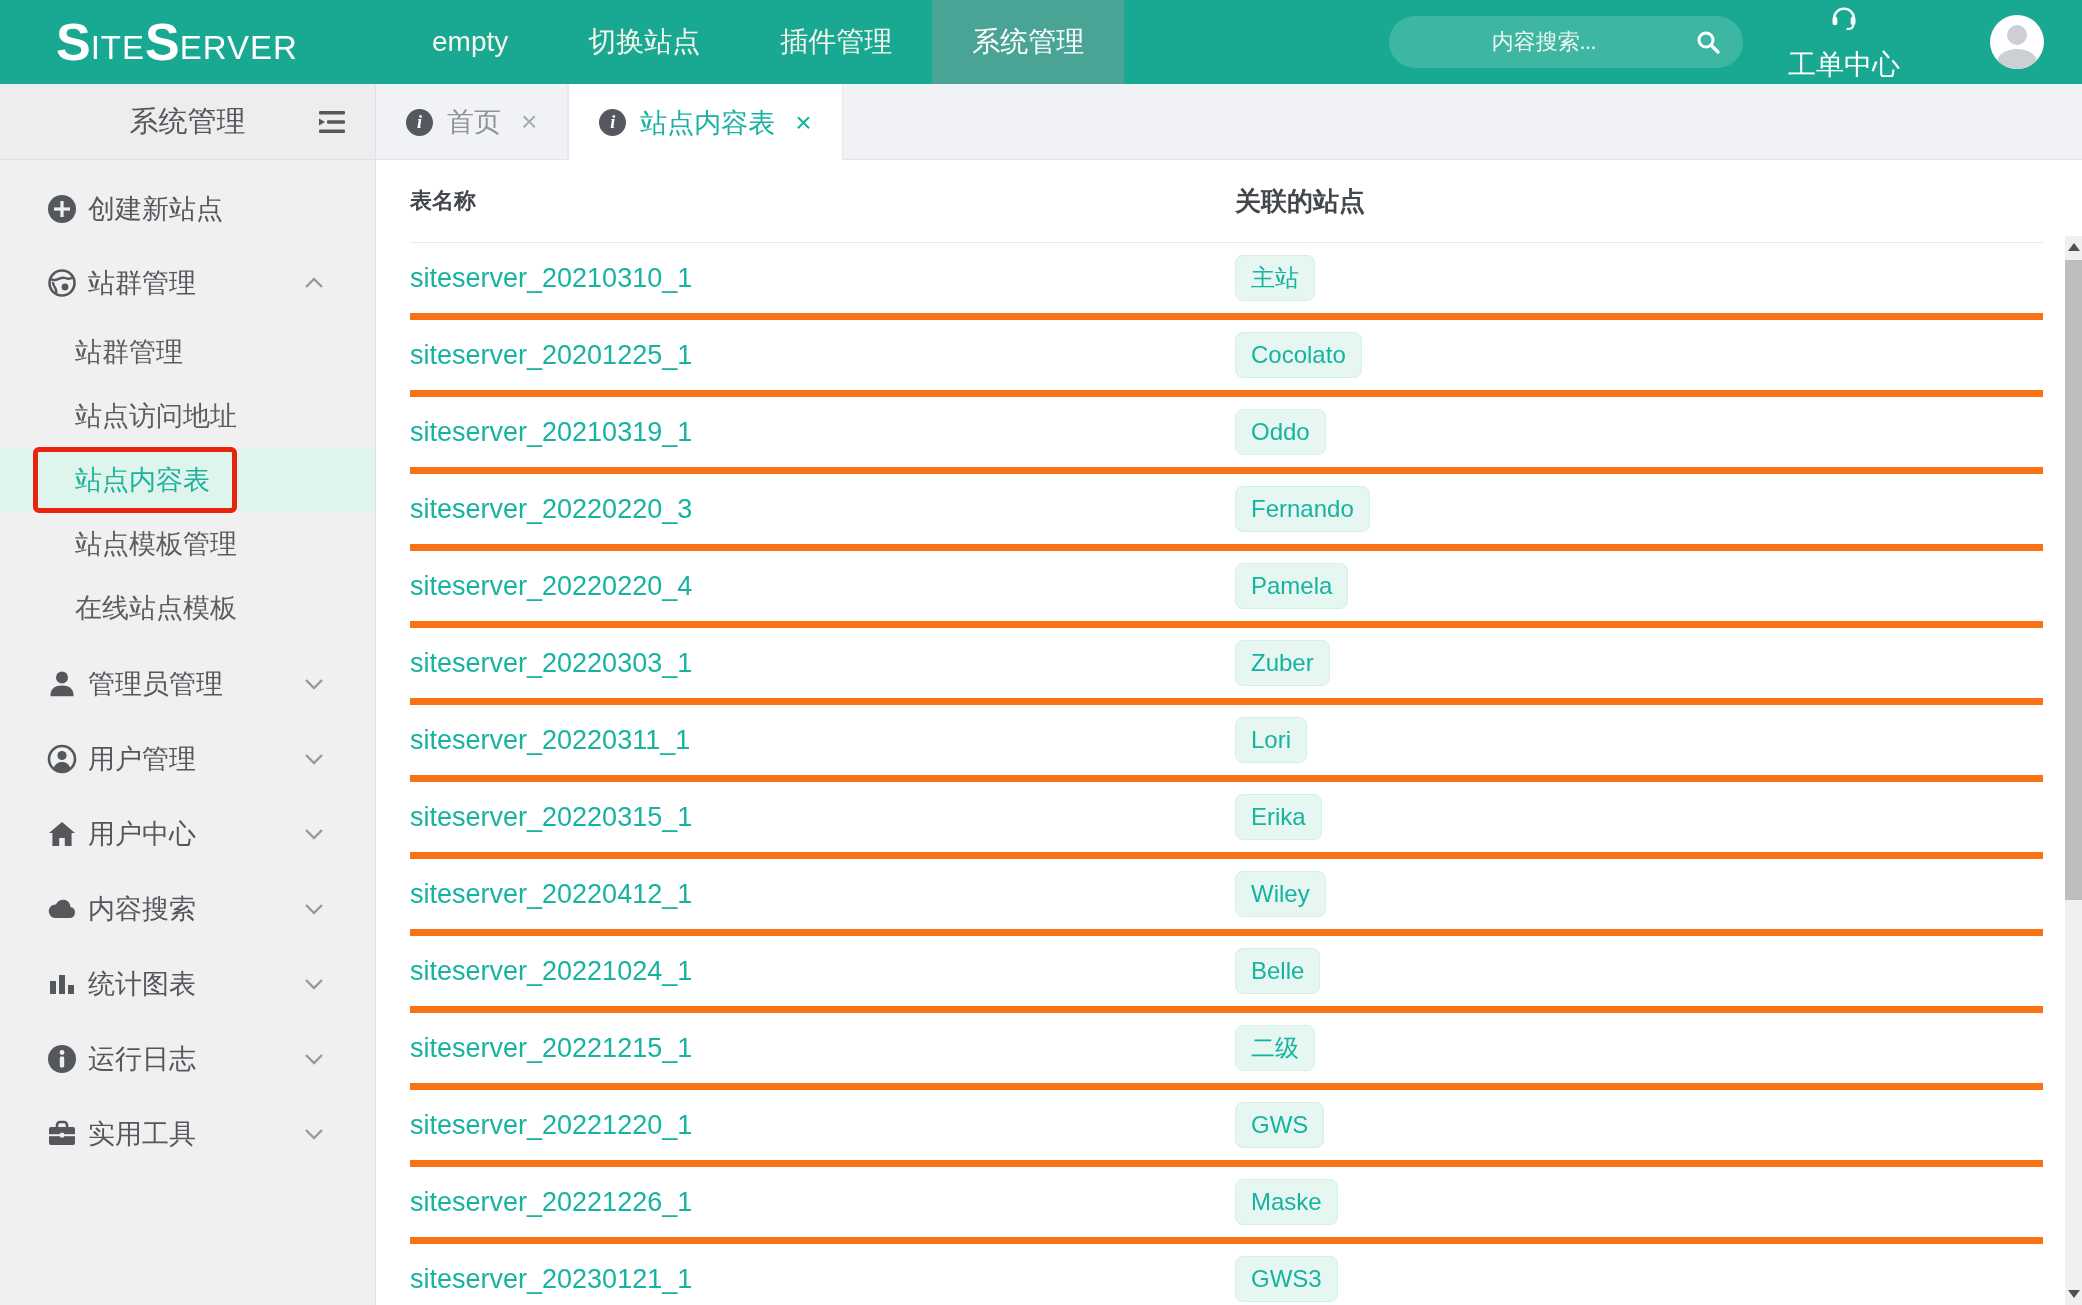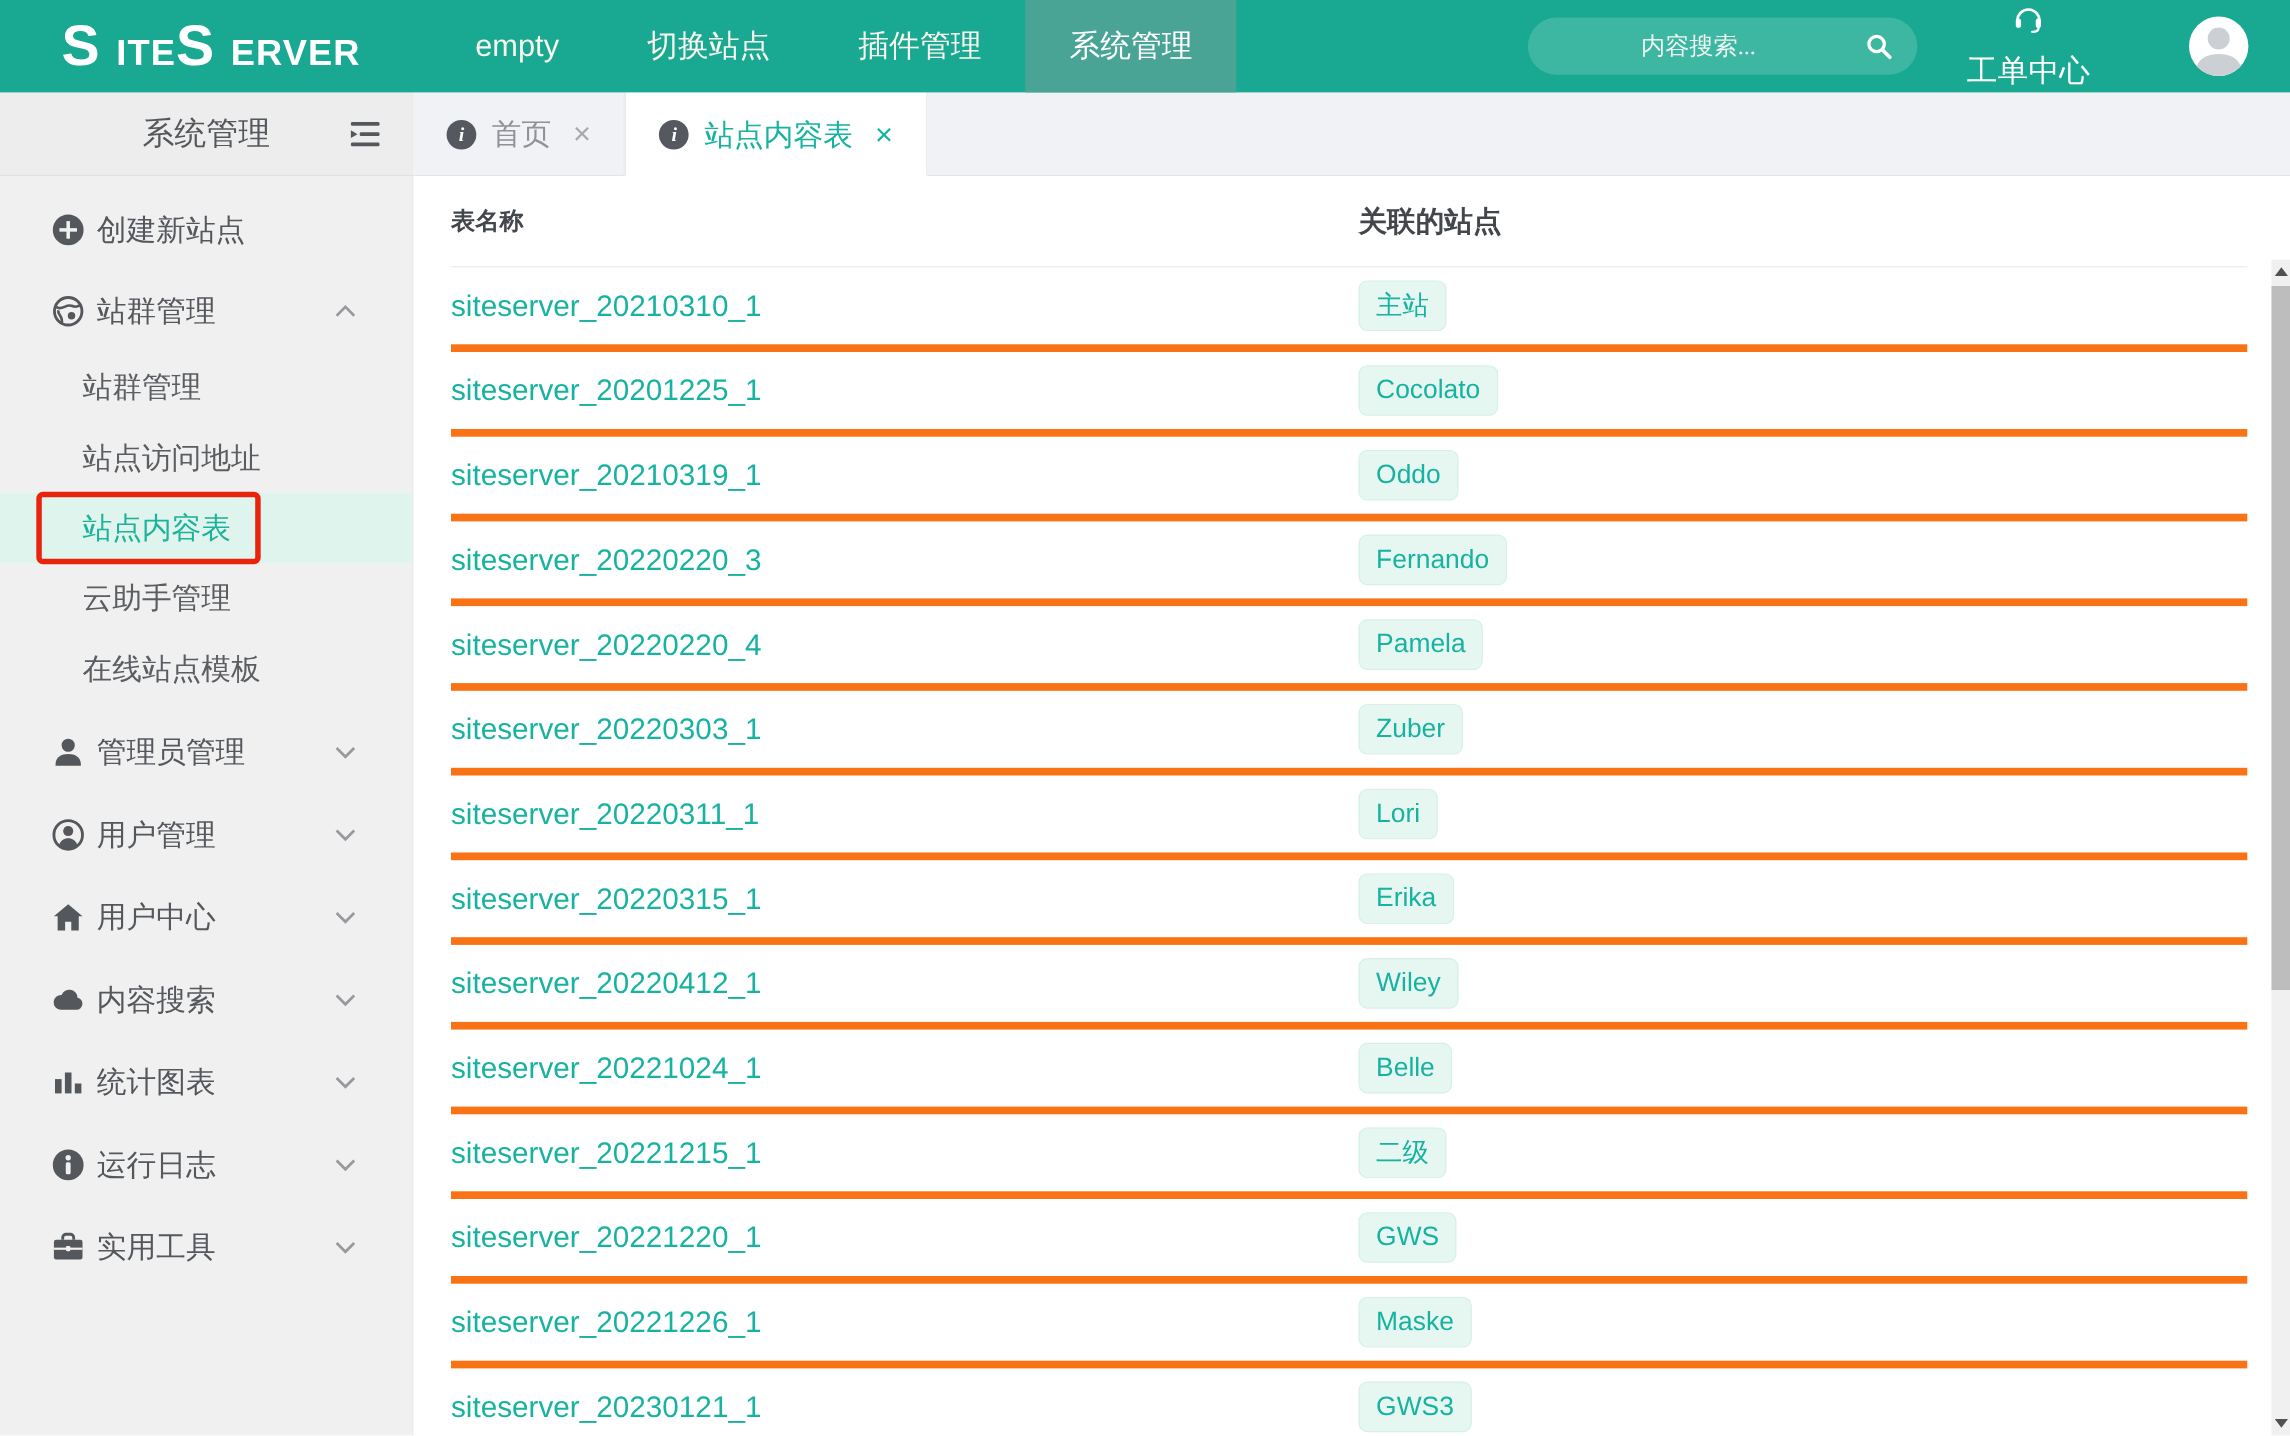--- a/index.html
+++ b/index.html
@@ -9,22 +9,22 @@
     position:relative; overflow:hidden; background:#fff;
     -webkit-font-smoothing:antialiased;
   }
 
   
   .topbar { position:absolute; left:0; top:0; width:2082px; height:84px;
             background:#19a891; display:flex; align-items:center; z-index:30; }
   .logo { position:absolute; left:56px; top:0; height:84px; display:flex;
           align-items:center; color:#fff; cursor:pointer; }
   .logo b.ls { font-size:52px; font-weight:700; line-height:1; }
-  .logo span.lr { font-size:33px; font-weight:700; letter-spacing:1px; line-height:1;
-                  padding-top:10px;margin-left:15px; }
+  .logo span.lr { font-size:33px; font-weight:400; letter-spacing:1px; line-height:1;
+                  padding-top:10px; }
   .top-nav { position:absolute; left:392px; top:0; height:84px; display:flex; }
   .nav-item { height:84px; display:flex; align-items:center; padding:0 40px;
               color:#f7f5ec; font-size:28px; cursor:pointer; white-space:nowrap; }
   .nav-item.active { background:#4aa496; color:#ffffff; }
   .search-pill { position:absolute; left:1389px; top:16px; width:354px; height:52px;
                  background:rgba(255,255,255,0.16); border-radius:26px; }
   .search-pill input { position:absolute; left:30px; top:0; width:250px; height:52px;
                  background:transparent; border:none; outline:none; color:#fff;
                  font-size:22px; font-family:Liberation Serif, serif;text-align:center; }
   .search-pill input::placeholder { color:#eef7f3; opacity:1; }
@@ -189,21 +189,21 @@
     <span class="mi-label">站群管理</span>
   </div>
       <div class="side-item sub">
     <span class="mi-label">站点访问地址</span>
   </div>
       <div class="side-item sub active">
     <span class="mi-label">站点内容表</span>
   <div class="annotation-box"></div>
       </div>
       <div class="side-item sub">
-    <span class="mi-label">云助手管理</span>
+    <span class="mi-label">站点模板管理</span>
   </div>
       <div class="side-item sub">
     <span class="mi-label">在线站点模板</span>
   </div>
       <div class="side-item top2 first">
     <span class="mi-icon"><svg viewBox="0 0 32 32" width="32" height="32">
             <circle cx="16" cy="9.5" r="6" class="ico-dark"></circle>
             <path d="M4.5 27c0-6.5 5-9.5 11.5-9.5s11.5 3 11.5 9.5v1.2h-23z" class="ico-dark"></path>
           </svg></span>
     <span class="mi-label">管理员管理</span>

